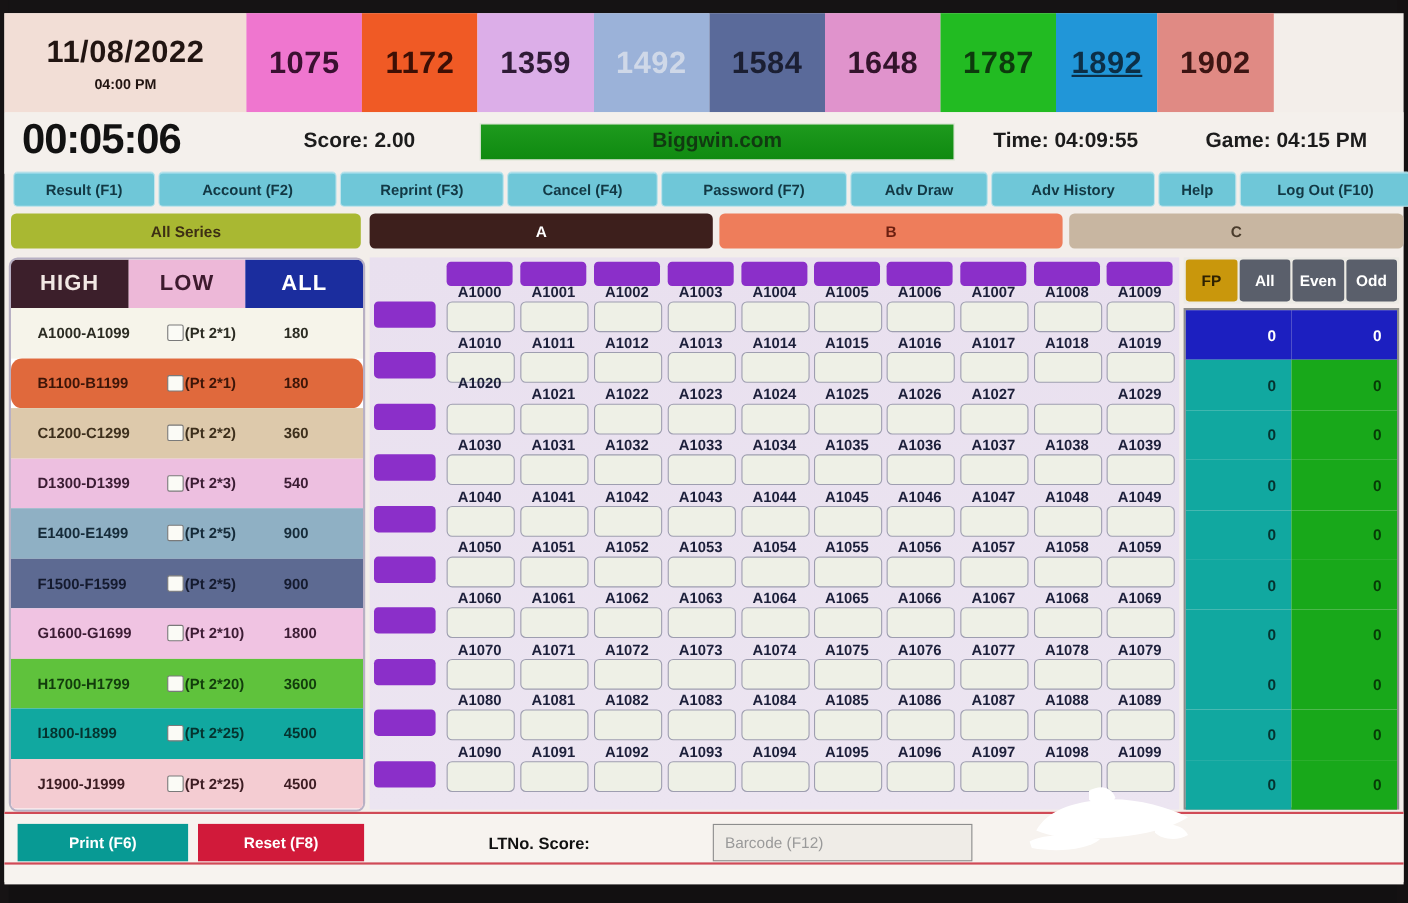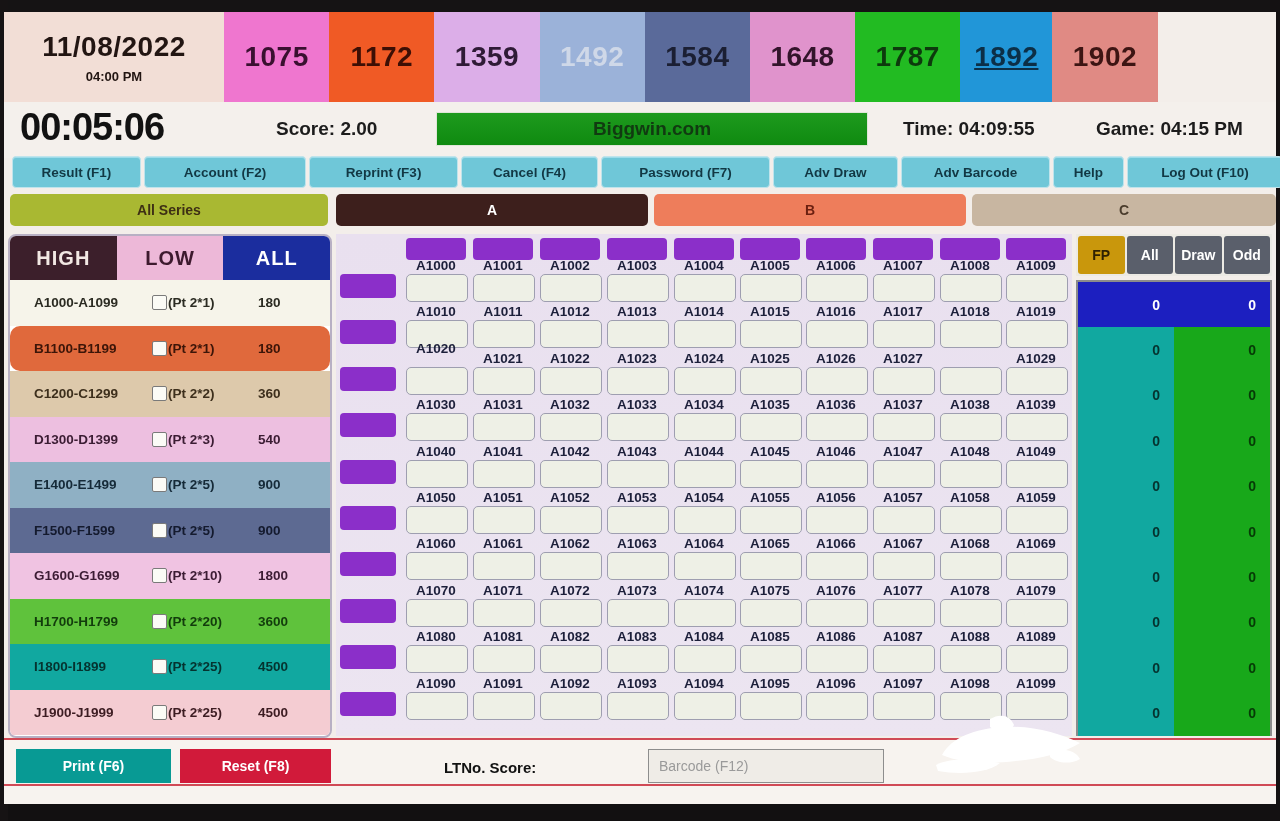--- a/index.html
+++ b/index.html
@@ -139,21 +139,21 @@
       <div class="gamelbl">Game: 04:15 PM</div>
     </div>
 
     <div class="fnrow" id="fnrow">
         <div class="fnbtn" style="left: 8px; width: 127px;">Result (F1)</div>
         <div class="fnbtn" style="left: 140px; width: 160px;">Account (F2)</div>
         <div class="fnbtn" style="left: 305px; width: 147px;">Reprint (F3)</div>
         <div class="fnbtn" style="left: 457px; width: 135px;">Cancel (F4)</div>
         <div class="fnbtn" style="left: 597px; width: 167px;">Password (F7)</div>
         <div class="fnbtn" style="left: 769px; width: 123px;">Adv Draw</div>
-        <div class="fnbtn" style="left: 897px; width: 147px;">Adv Barcode</div>
+        <div class="fnbtn" style="left: 897px; width: 147px;">Adv History</div>
         <div class="fnbtn" style="left: 1049px; width: 69px;">Help</div>
         <div class="fnbtn" style="left: 1123px; width: 154px;">Log Out (F10)</div>
       </div>
 
     <div class="tabrow" id="tabrow">
         <div class="tab" style="left: 6px; width: 318px; background: rgb(169, 184, 50); color: rgb(61, 47, 20);">All Series</div>
         <div class="tab" style="left: 332px; width: 312px; background: rgb(61, 31, 28); color: rgb(255, 255, 255);">A</div>
         <div class="tab" style="left: 650px; width: 312px; background: rgb(238, 125, 91); color: rgb(107, 31, 16);">B</div>
         <div class="tab" style="left: 968px; width: 304px; background: rgb(200, 182, 161); color: rgb(74, 60, 44);">C</div>
       </div>
@@ -468,21 +468,21 @@
         <div class="numlbl" style="left: 604px; top: 441.6px; width: 60px;">A1098</div>
         <div class="numbox" style="left: 604px; top: 457.6px; width: 60px; height: 26px;"></div>
         <div class="numlbl" style="left: 670px; top: 441.6px; width: 60px;">A1099</div>
         <div class="numbox" style="left: 670px; top: 457.6px; width: 60px; height: 26px;"></div>
       </div>
 
     <div class="rightpanel">
       <div class="fprow" id="fprow">
           <div class="fpbtn" style="background: rgb(201, 151, 12); color: rgb(46, 33, 2);">FP</div>
           <div class="fpbtn" style="background: rgb(90, 95, 107); color: rgb(255, 255, 255);">All</div>
-          <div class="fpbtn" style="background: rgb(90, 95, 107); color: rgb(255, 255, 255);">Draw</div>
+          <div class="fpbtn" style="background: rgb(90, 95, 107); color: rgb(255, 255, 255);">Even</div>
           <div class="fpbtn" style="background: rgb(90, 95, 107); color: rgb(255, 255, 255);">Odd</div>
         </div>
       <div class="rtable" id="rtable">
           <div class="rrow">
             <div class="rcell" style="background: rgb(28, 31, 192); color: rgb(255, 255, 255);">0</div>
             <div class="rcell" style="background: rgb(28, 31, 192); color: rgb(255, 255, 255);">0</div>
           </div>
           <div class="rrow">
             <div class="rcell" style="background: rgb(17, 168, 160); color: rgb(5, 51, 47);">0</div>
             <div class="rcell" style="background: rgb(24, 168, 26); color: rgb(6, 58, 6);">0</div>

